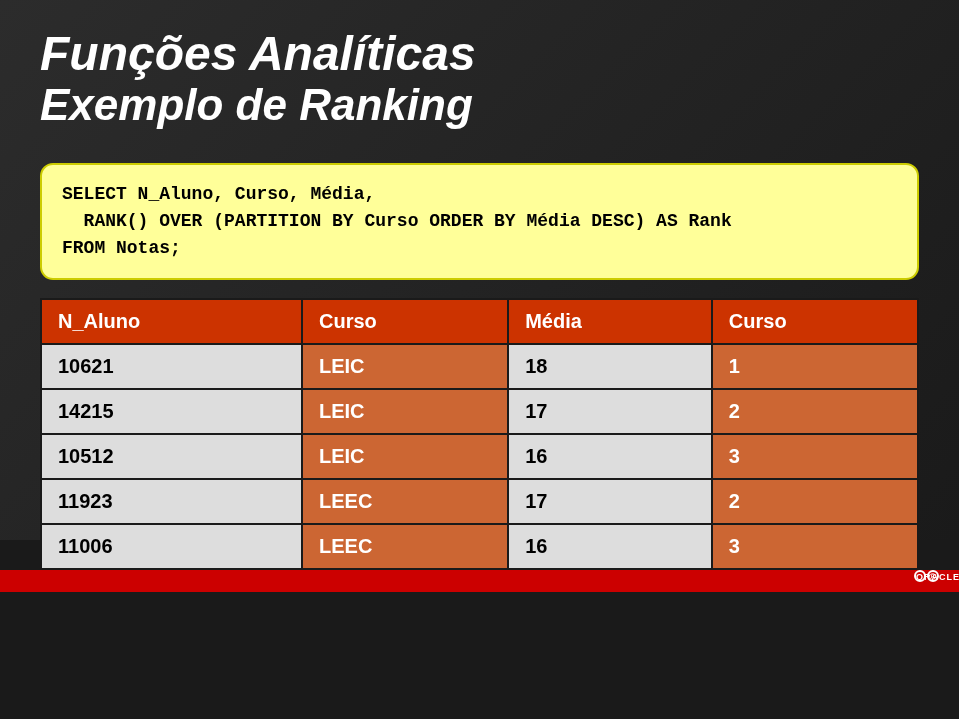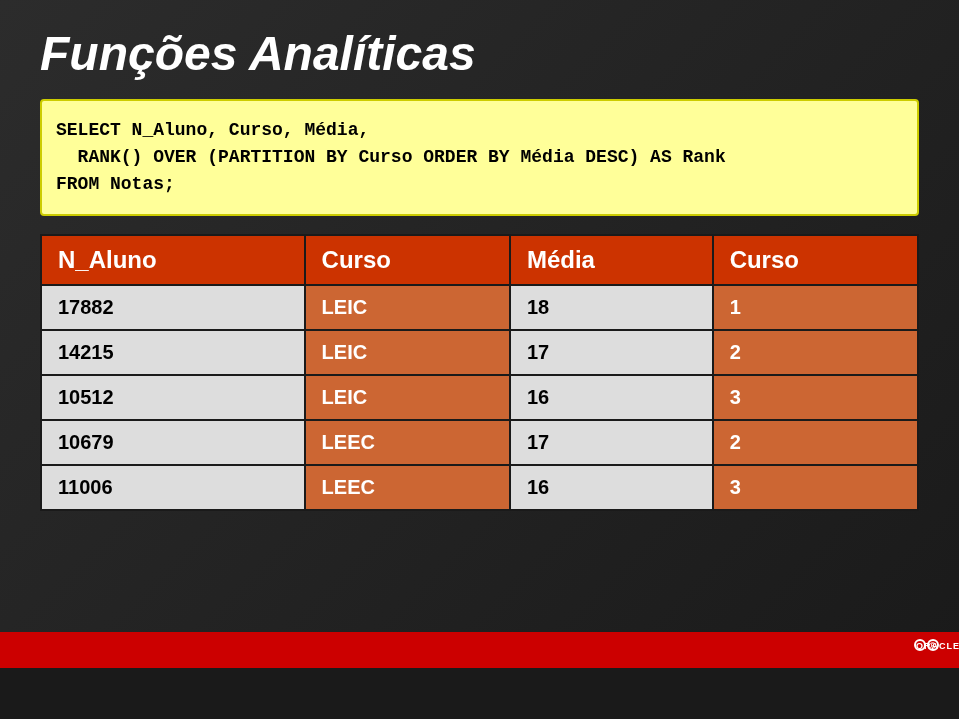--- a/index.html
+++ b/index.html
@@ -8,21 +8,21 @@
       width: 959px;
       height: 719px;
       background-color: #1a1a1a;
       font-family: Arial, sans-serif;
       overflow: hidden;
       position: relative;
     }
 
     .slide {
       width: 959px;
-      height: 668px;
+      height: 540px;
       background: linear-gradient(135deg, #2c2c2c 0%, #1a1a1a 100%);
       display: flex;
       flex-direction: column;
       padding: 0;
       position: relative;
     }
 
     .header {
       padding: 28px 40px 18px 40px;
     }
@@ -37,25 +37,25 @@
 
     .header h2 {
       color: #ffffff;
       font-size: 44px;
       font-weight: 900;
       font-style: italic;
       line-height: 1.1;
     }
 
     .code-box {
-      margin: 0 40px 18px 40px;
+      margin: 16px 40px 18px 40px;
       background-color: #ffff99;
       border: 2px solid #cccc00;
-      border-radius: 4px;
-      padding: 16px 14px;
+      border-radius: 13px;
+      padding: 16px 20px;
     }
 
     .code-box pre {
       font-family: 'Courier New', Courier, monospace;
       font-size: 18px;
       font-weight: bold;
       color: #000000;
       line-height: 1.5;
     }
 
@@ -65,21 +65,21 @@
     }
 
     table {
       width: 100%;
       border-collapse: collapse;
     }
 
     thead tr th {
       background-color: #cc3300;
       color: #ffffff;
-      font-size: 24px;
+      font-size: 20px;
       font-weight: bold;
       padding: 10px 16px;
       text-align: left;
       border: 2px solid #1a1a1a;
     }
 
     tbody tr td {
       font-size: 20px;
       font-weight: bold;
       padding: 10px 16px;
@@ -137,59 +137,60 @@
       font-style: normal;
     }
   </style>
 </head>
 <body>
 
 <div class="slide">
 
   <div class="header">
     <h1>Funções Analíticas</h1>
+    <h2>Exemplo de Ranking</h2>
   </div>
 
   <div class="code-box">
     <pre><span>SELECT N_Aluno, Curso, Média,</span>
 <span>  RANK() OVER (PARTITION BY Curso ORDER BY Média DESC) AS Rank</span>
 <span>FROM Notas;</span></pre>
   </div>
 
   <div class="table-container">
     <table>
       <thead>
         <tr>
           <th>N_Aluno</th>
           <th>Curso</th>
           <th>Média</th>
           <th>Curso</th>
         </tr>
       </thead>
       <tbody id="table-body">
       <tr>
-            <td>17882</td>
+            <td>10621</td>
             <td>LEIC</td>
             <td>18</td>
             <td>1</td>
           </tr>
           <tr>
             <td>14215</td>
             <td>LEIC</td>
             <td>17</td>
             <td>2</td>
           </tr>
           <tr>
             <td>10512</td>
             <td>LEIC</td>
             <td>16</td>
             <td>3</td>
           </tr>
           <tr>
-            <td>10679</td>
+            <td>11923</td>
             <td>LEEC</td>
             <td>17</td>
             <td>2</td>
           </tr>
           <tr>
             <td>11006</td>
             <td>LEEC</td>
             <td>16</td>
             <td>3</td>
           </tr>

